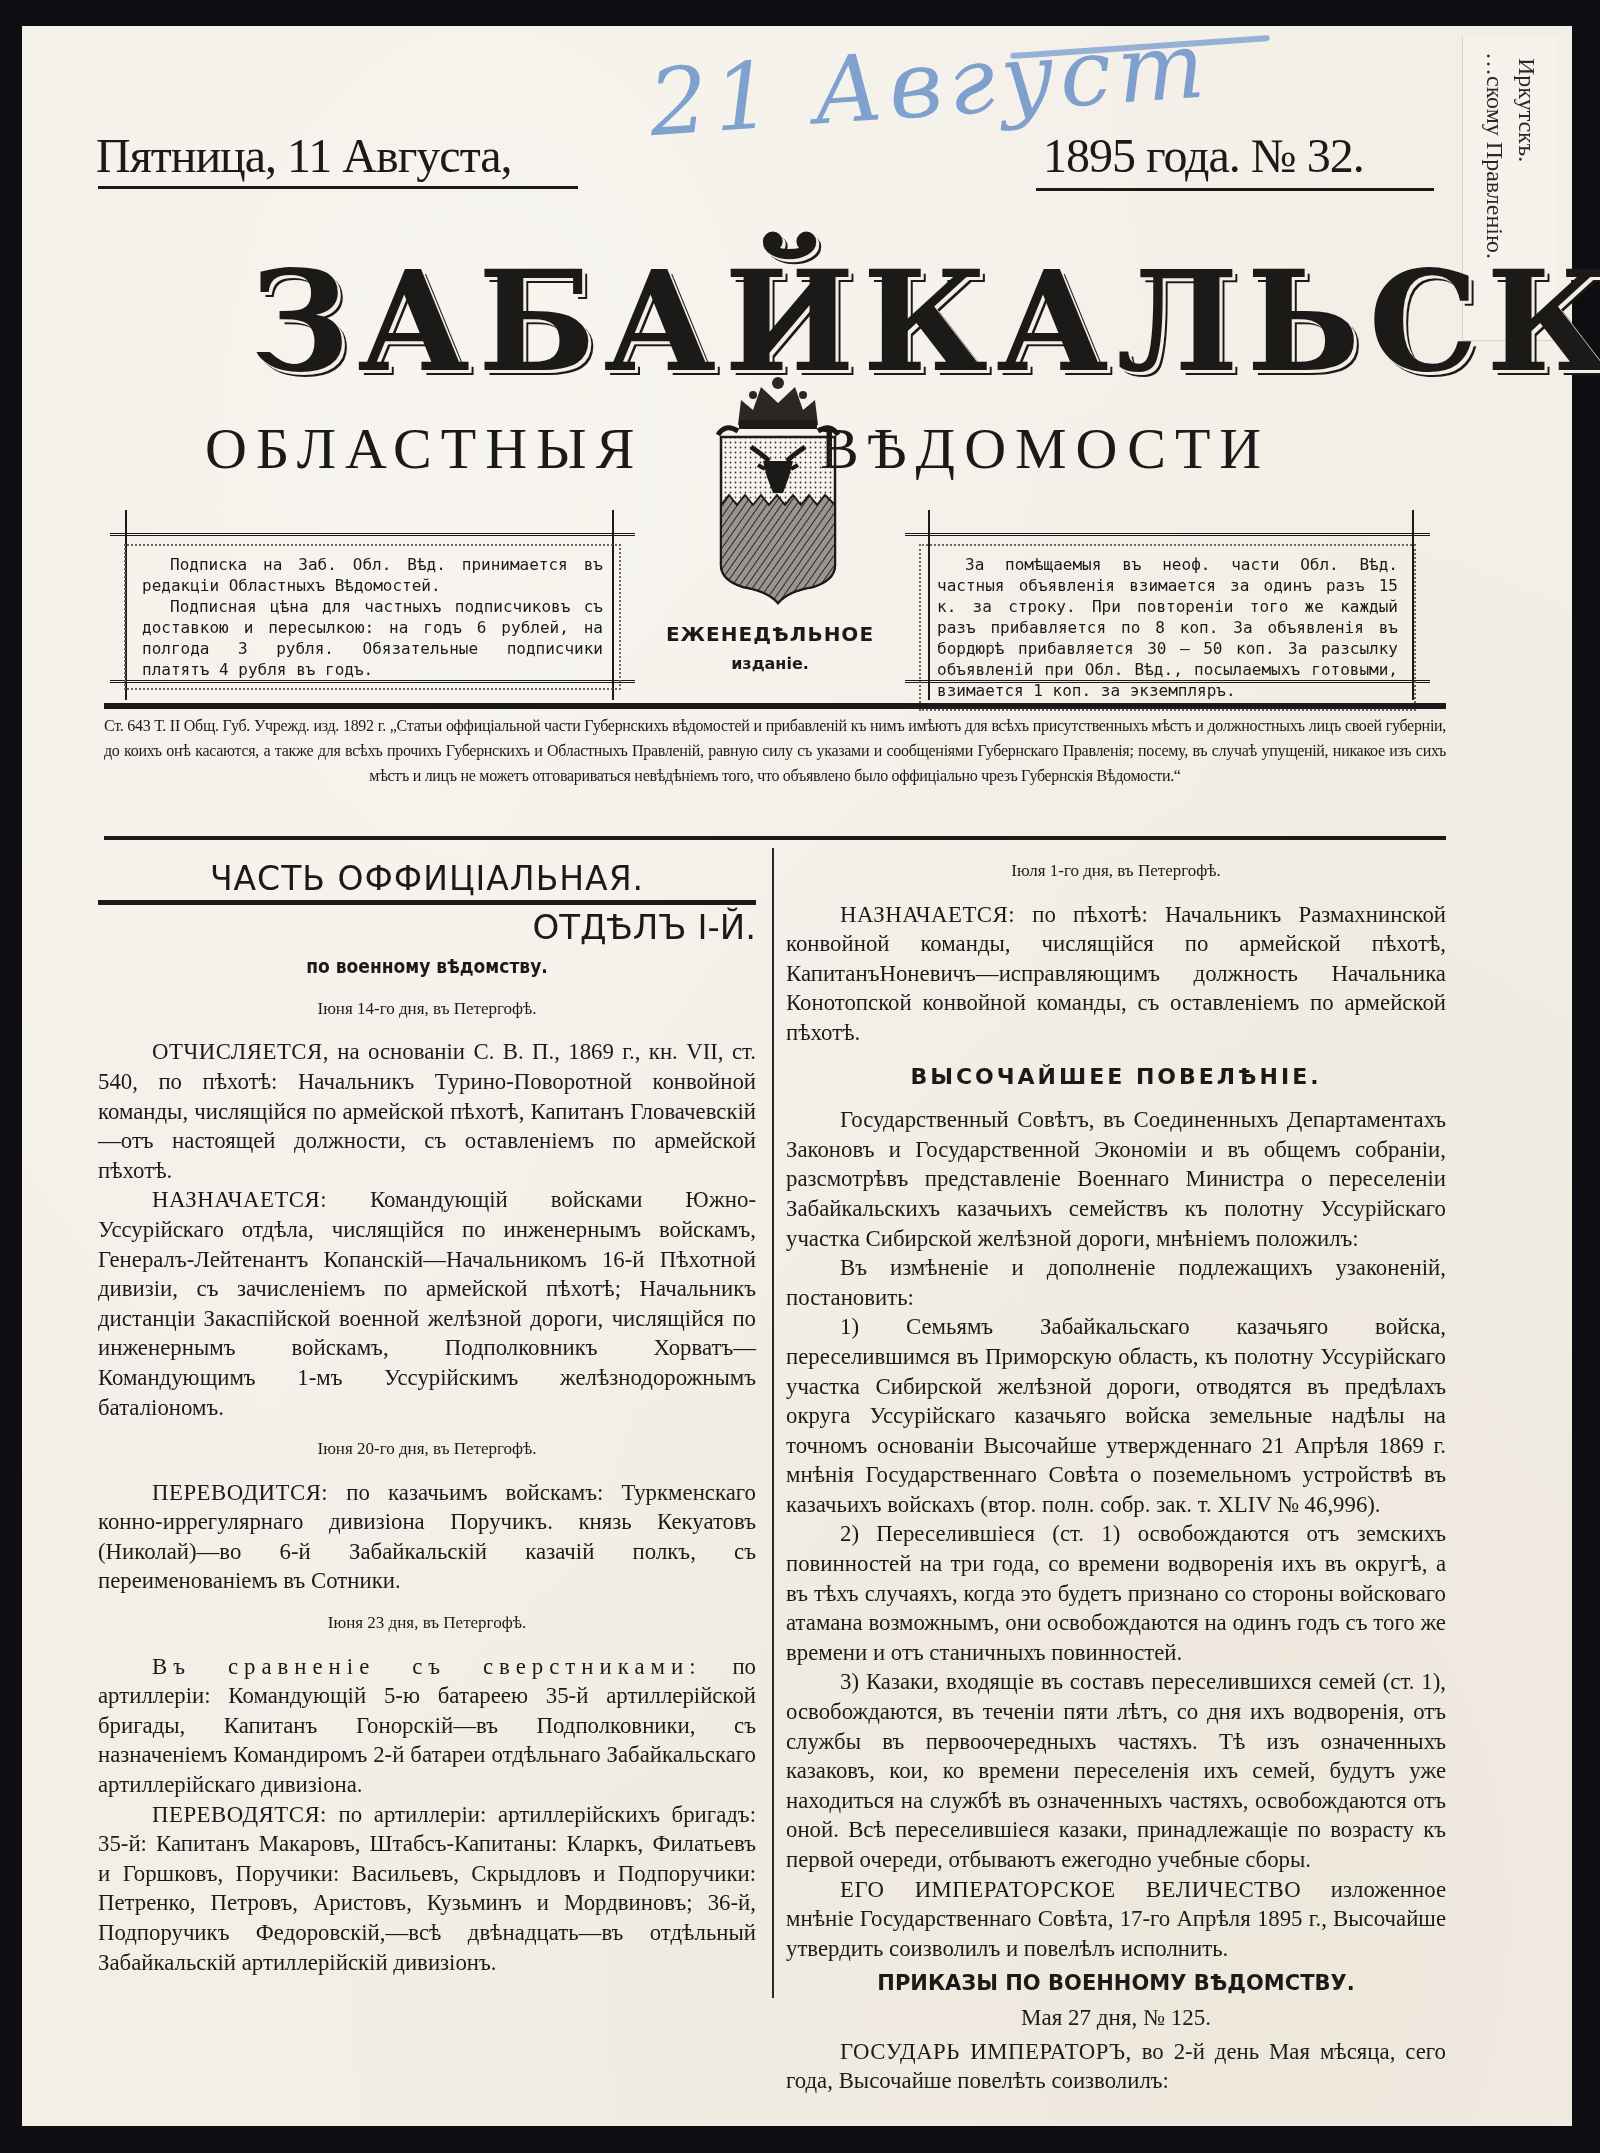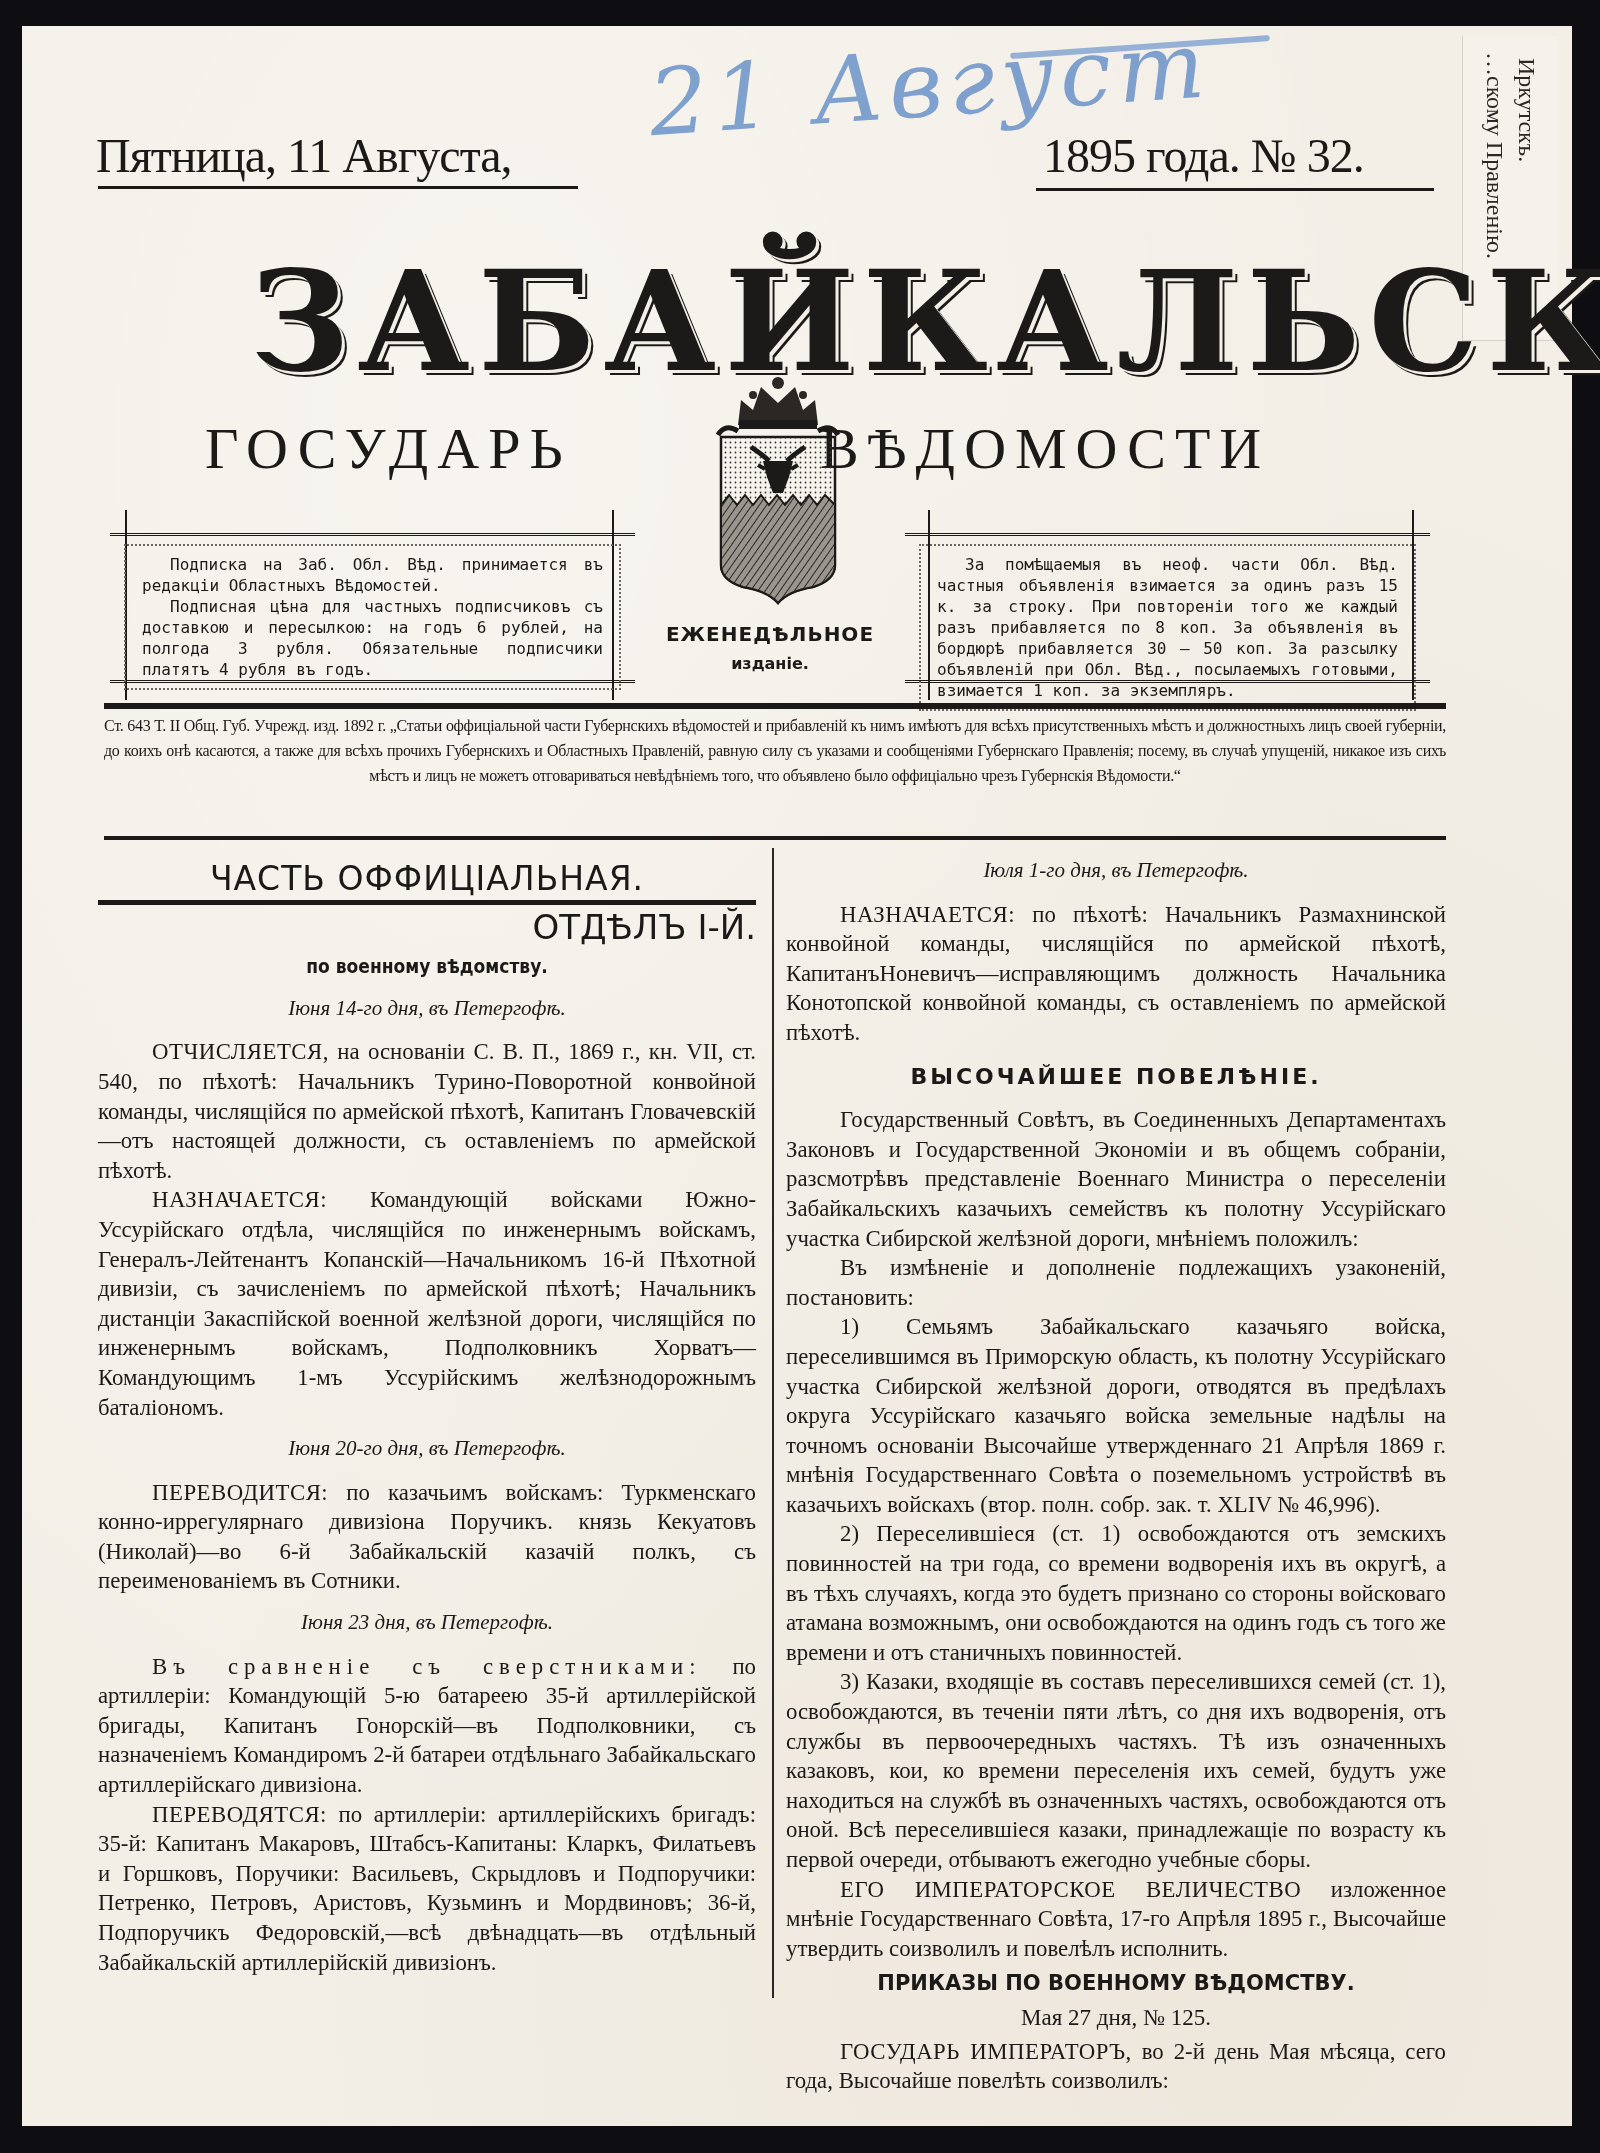--- a/index.html
+++ b/index.html
@@ -76,21 +76,21 @@
   .col.right { left: 786px; width: 660px; top: 856px; }
   .col-divider { position: absolute; left: 772px; top: 848px; width: 1.5px; height: 1150px; background: #2a2724; }
 
   .sec-title { text-align: center; font-family: "DejaVu Sans", sans-serif; font-size: 33px; letter-spacing: 1px; margin-top: 16px; }
   .sec-rule { height: 5px; background: #1c1a18; margin: 6px 0 8px; border-bottom: 1px solid #1c1a18; }
   .otdel { text-align: right; font-family: "DejaVu Sans", sans-serif; font-size: 34px; margin-top: 2px; }
   .h-spaced { text-align: center; font-size: 28px; letter-spacing: 3px; margin-top: 10px; }
   .h-bold { text-align: center; font-family: "DejaVu Sans", sans-serif; font-weight: bold; font-size: 19px; margin-top: 10px; transform: scaleX(0.9); }
   .h-bold-big { text-align: center; font-family: "DejaVu Sans", sans-serif; font-weight: bold; font-size: 22px; letter-spacing: 3px; margin: 14px 0 14px; }
   .h-bold-mid { text-align: center; font-family: "DejaVu Sans", sans-serif; font-weight: bold; font-size: 21px; margin: 6px 0 4px; }
-  .dateline-it { text-align: center; font-style: italic; font-size: 21px; margin: 12px 0 14px; }
+  .dateline-it { text-align: center; font-size: 17px; margin: 12px 0 14px; }
   .date-plain { text-align: center; font-size: 23px; margin: 2px 0 4px; }
   .para { text-indent: 54px; }
   .para .caps { letter-spacing: 0.5px; }
   .sp { letter-spacing: 6px; }
 </style>
 </head>
 <body>
 
 <div class="paper"></div>
 
@@ -101,21 +101,21 @@
 
 <div class="handwriting">21 Август</div>
 <div class="handwriting-stroke"></div>
 
 <div class="dateline left">Пятница, 11 Августа,</div>
 <div class="rule2" style="left:98px;top:186px;width:480px;"></div>
 <div class="dateline right">1895 года. № 32.</div>
 <div class="rule2" style="left:1036px;top:188px;width:398px;"></div>
 
 <div class="title-big">ЗАБАЙКАЛЬСКІЯ</div>
-<div class="subtitle left">ГОСУДАРЬ</div>
+<div class="subtitle left">ОБЛАСТНЫЯ</div>
 <div class="subtitle right">ВѢДОМОСТИ</div>
 
 <svg class="coat" viewBox="0 0 150 240">
   <defs>
     <pattern id="dots" width="5" height="5" patternUnits="userSpaceOnUse">
       <circle cx="2.5" cy="2.5" r="0.9" fill="#333"></circle>
     </pattern>
     <pattern id="hatch" width="6" height="6" patternUnits="userSpaceOnUse" patternTransform="rotate(35)">
       <rect width="6" height="6" fill="#9a958e"></rect>
       <line x1="0" y1="0" x2="0" y2="6" stroke="#2a2724" stroke-width="2"></line>

